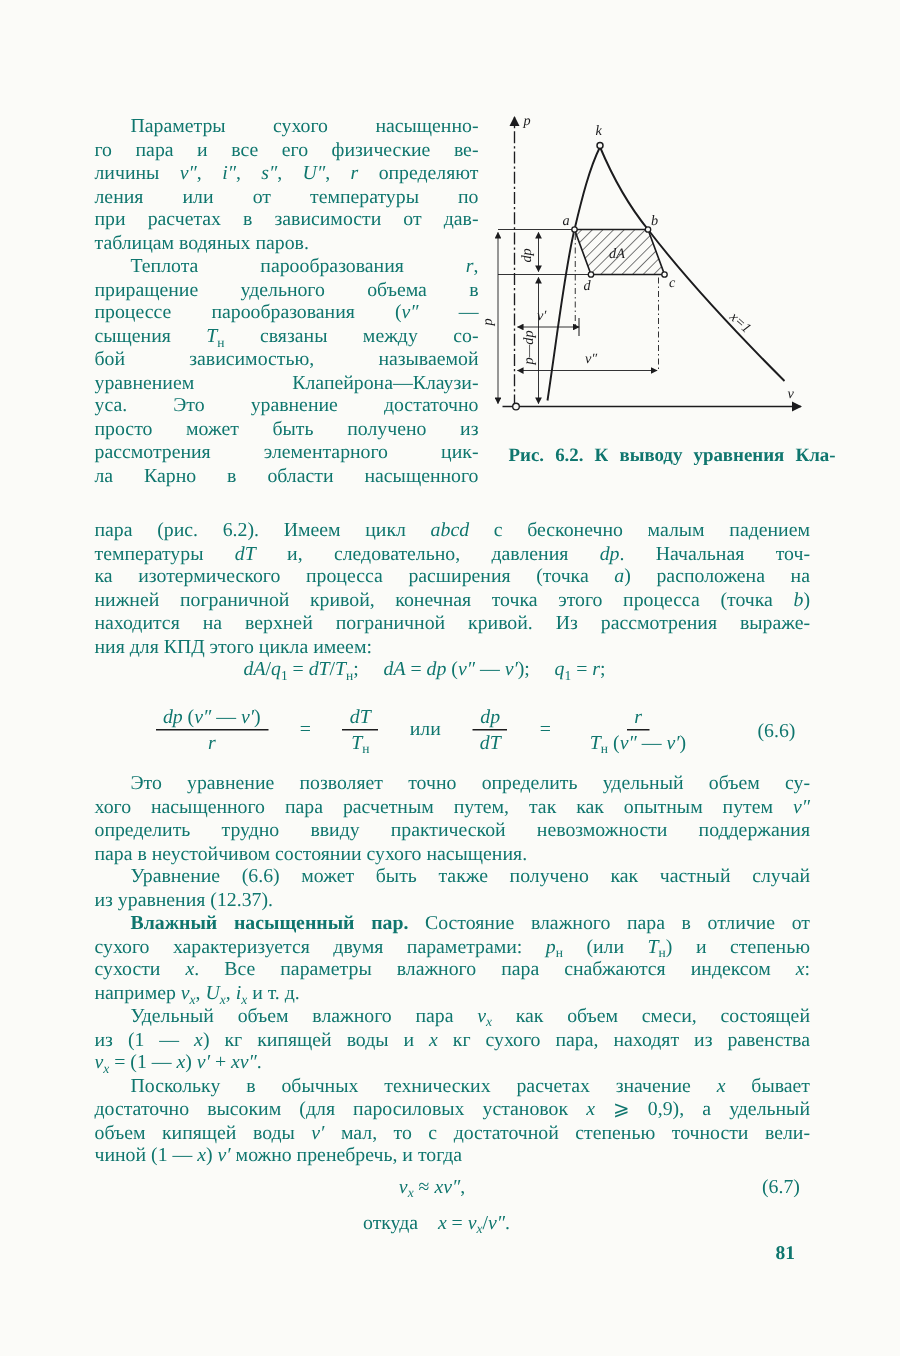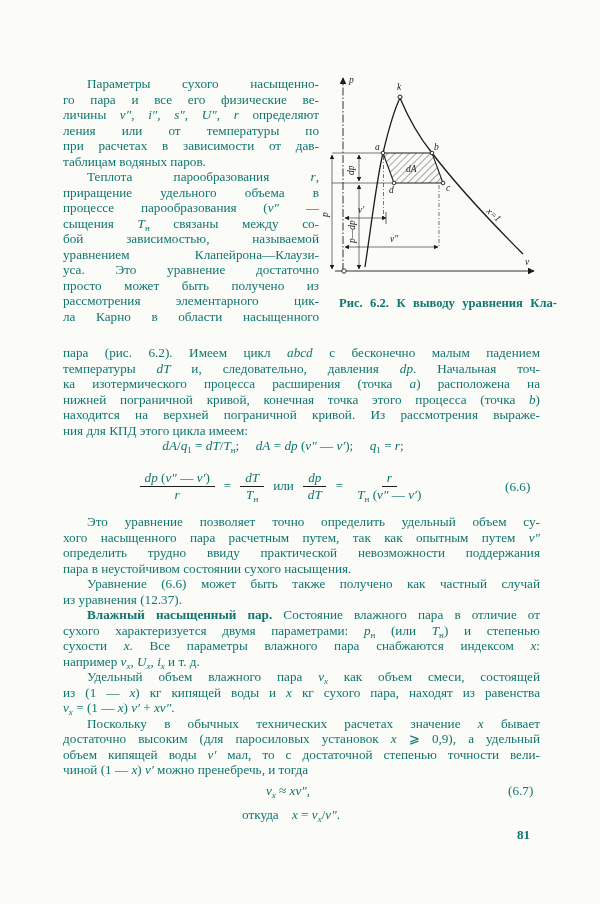--- a/index.html
+++ b/index.html
@@ -16,21 +16,21 @@
   .tl.ind{padding-left:24px;}
   .tl.nj{text-align-last:left;}
   .tl i{font-style:italic;}
   .tl b{font-weight:bold;}
   sub{font-size:9px;vertical-align:-3px;line-height:0;}
   .formula-row{
     position:absolute;font-size:13.2px;text-align:center;font-style:normal;
   }
   .eq66{
     position:absolute;display:flex;align-items:center;justify-content:center;
-    gap:9px;font-size:13.2px;
+    gap:21px;font-size:13.2px;
   }
   .frac{display:inline-block;text-align:center;vertical-align:middle;}
   .frac .fn{padding:0 5px 1px 5px;border-bottom:1px solid #1c1c1e;}
   .frac .fd{padding:1px 5px 0 5px;}
   .eqnum{position:absolute;font-size:13.2px;}
   .cap .tl{font-weight:bold;font-size:12.6px;height:16px;line-height:16px;}
   .pageno{position:absolute;font-weight:bold;font-size:13px;}
   .fig{position:absolute;}
   .fig text{font-style:italic;font-size:9.5px;fill:#1c1c1e;font-family:"Liberation Serif","DejaVu Serif",serif;}
 </style>

